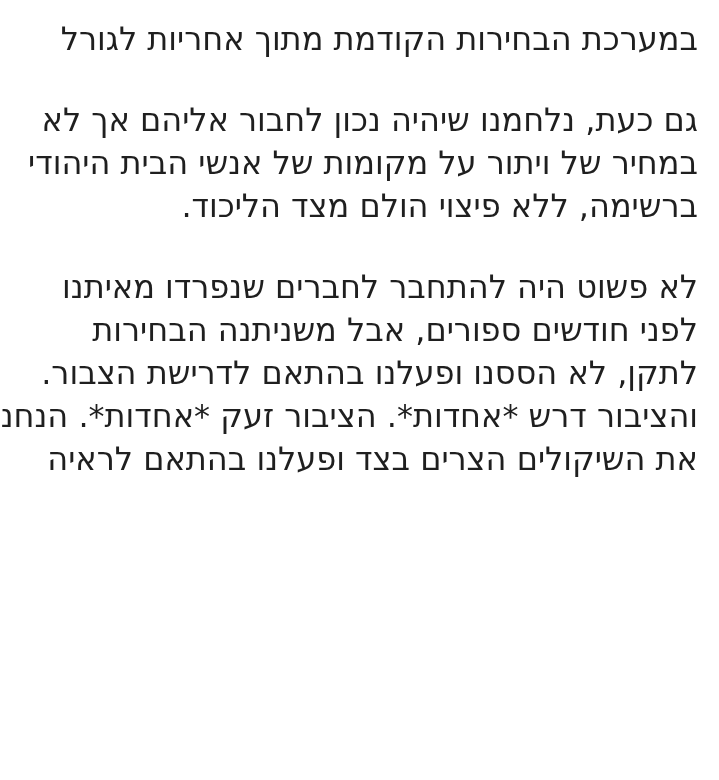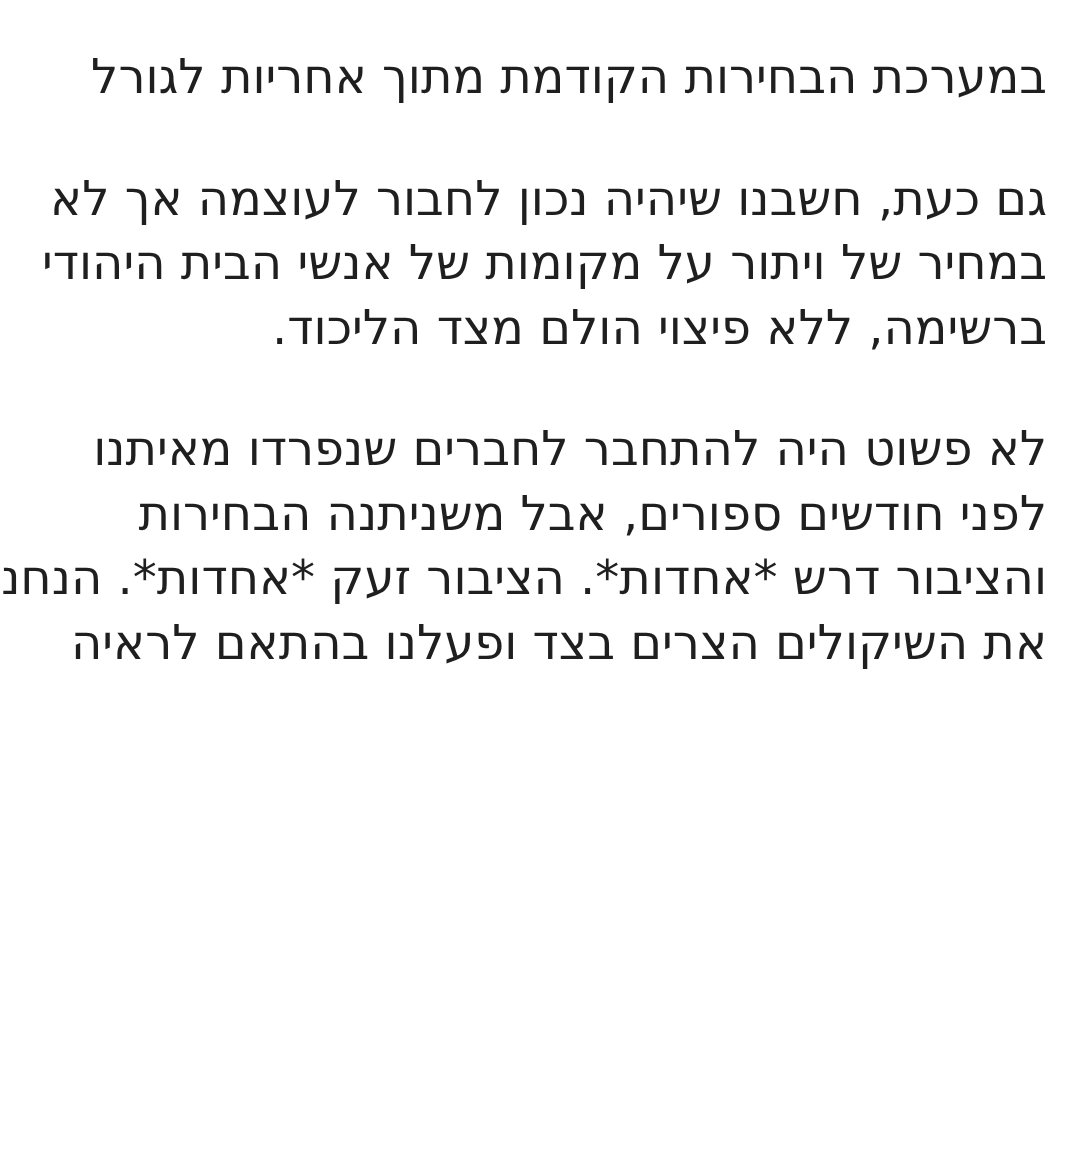--- a/index.html
+++ b/index.html
@@ -12,21 +12,21 @@
     background: #ffffff;
     overflow: hidden;
     font-family: "DejaVu Sans", "Liberation Sans", sans-serif;
   }
   .message {
     direction: rtl;
     text-align: right;
     color: #1f1f1f;
     font-size: 32px;
     line-height: 43px;
-    padding: 30px 21px 0 20px;
+    padding: 18px 21px 0 20px;
     box-sizing: border-box;
     width: 719px;
     height: 780px;
   }
   .paragraph {
     margin: 0 0 38px 0;
     padding: 0;
   }
   .line {
     display: block;
@@ -34,23 +34,24 @@
   }
 </style>
 </head>
 <body style="background: rgb(255, 255, 255);">
 
 <main class="message" dir="rtl" style="color: rgb(31, 31, 31);">
     <p class="paragraph">
       <span class="line">במערכת הבחירות הקודמת מתוך אחריות לגורל</span>
     </p>
     <p class="paragraph">
-      <span class="line">גם כעת, חשבנו שיהיה נכון לחבור לעוצמה אך לא</span>
+      <span class="line">גם כעת, נלחמנו שיהיה נכון לחבור אליהם אך לא</span>
       <span class="line">במחיר של ויתור על מקומות של אנשי הבית היהודי</span>
       <span class="line">ברשימה, ללא פיצוי הולם מצד הליכוד.</span>
     </p>
     <p class="paragraph">
       <span class="line">לא פשוט היה להתחבר לחברים שנפרדו מאיתנו</span>
       <span class="line">לפני חודשים ספורים, אבל משניתנה הבחירות</span>
+      <span class="line">לתקן, לא הססנו ופעלנו בהתאם לדרישת הצבור.</span>
       <span class="line">והציבור דרש *אחדות*. הציבור זעק *אחדות*. הנחנו</span>
       <span class="line">את השיקולים הצרים בצד ופעלנו בהתאם לראיה</span>
     </p>
   </main>
 
 </body></html>

